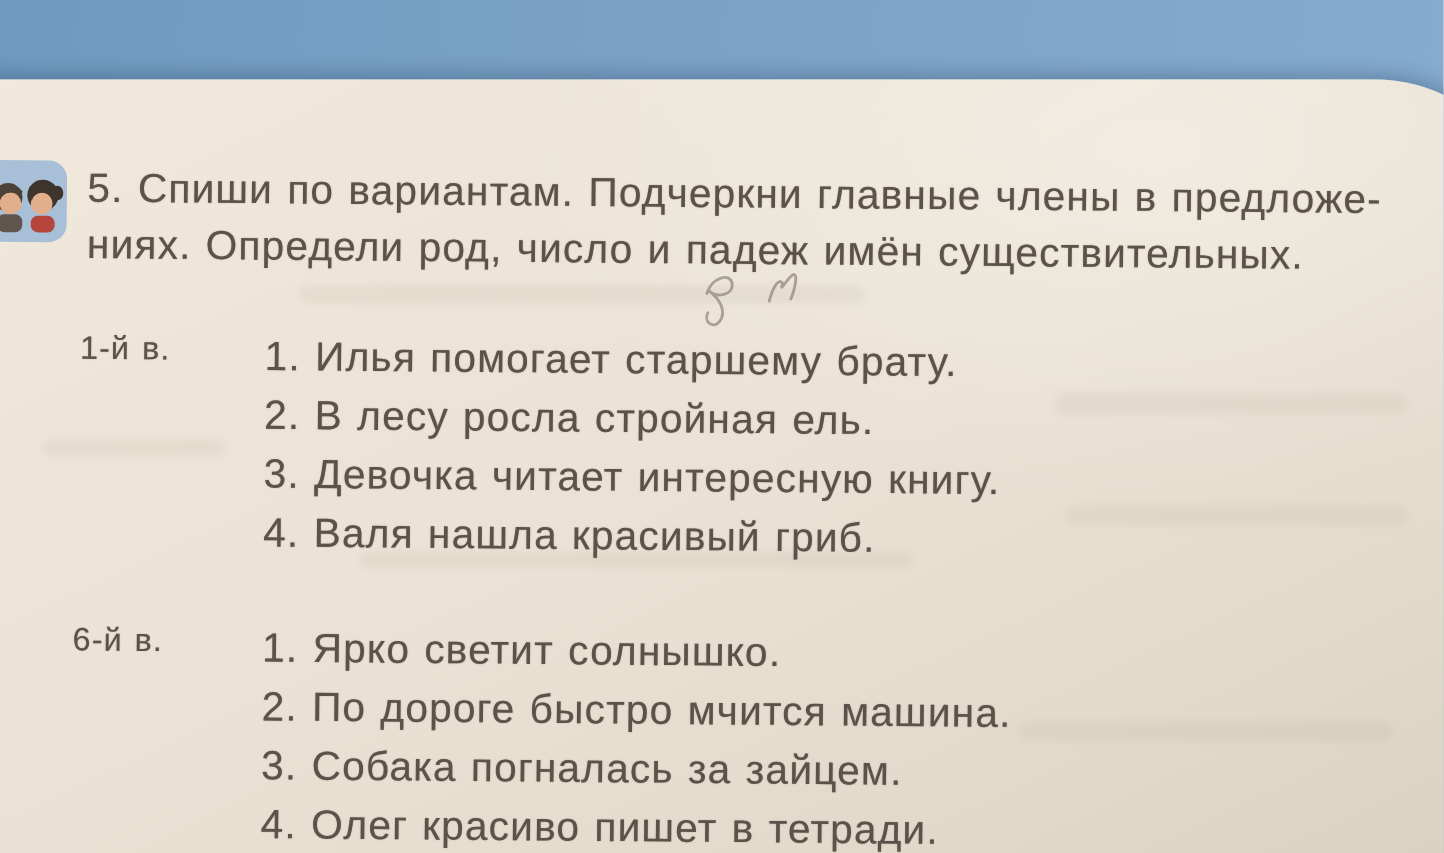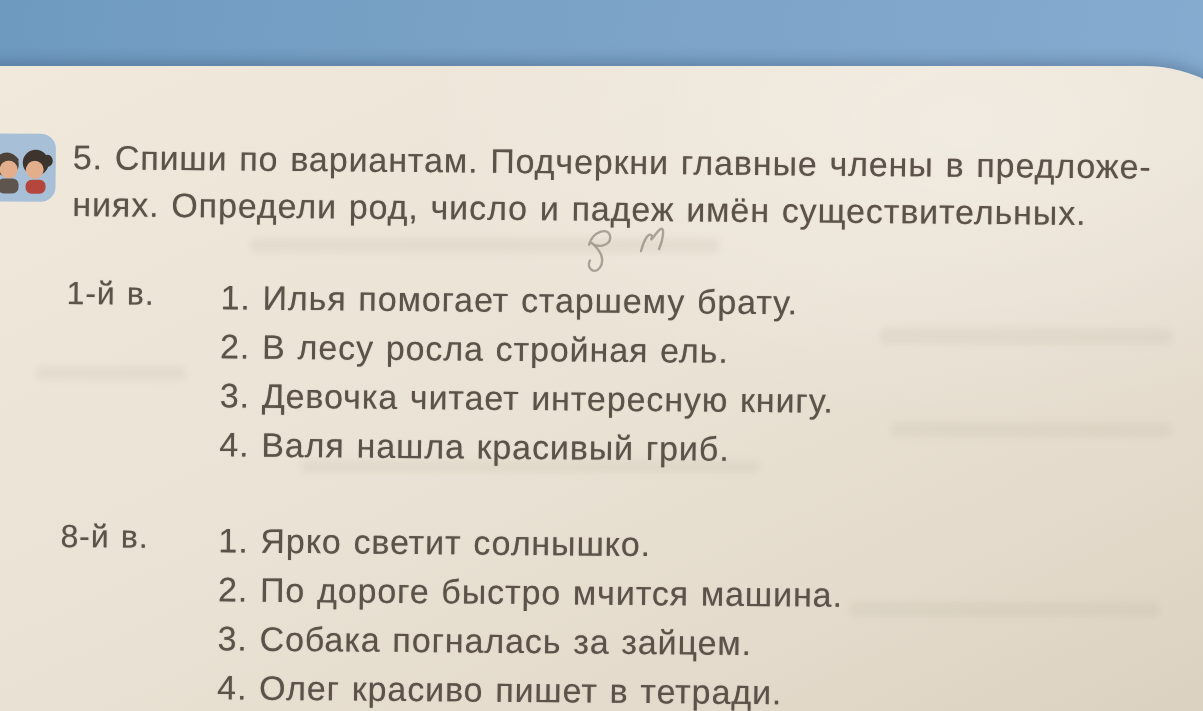--- a/index.html
+++ b/index.html
@@ -16,21 +16,21 @@
       radial-gradient(900px 500px at 78% 8%, rgba(255,255,255,.30), rgba(255,255,255,0) 60%),
       linear-gradient(155deg, #f0e9dc 0%, #eae2d4 48%, #e3dacb 75%, #d9cfbd 100%);
     border-top-right-radius:95px 58px;
     box-shadow:0 -5px 14px rgba(30,50,80,.28);
   }
   .content{position:absolute;inset:0;transform:rotate(0.5deg);transform-origin:90px 70px;}
   
   .txt{color:#5c5249;letter-spacing:.9px;word-spacing:1.5px;white-space:nowrap;
        text-shadow:0 0 1px rgba(92,82,73,.55);}
   .instruction{position:absolute;left:97px;top:68px;font-size:34px;line-height:47px;}
-  .variant-label{position:absolute;font-size:32px;}
+  .variant-label{position:absolute;font-size:27px;}
   .sentences{position:absolute;font-size:34px;line-height:49px;}
   .v1-label{left:92px;top:209px;}
   .v1-sentences{left:246px;top:206px;}
   .v2-label{left:88px;top:452px;}
   .v2-sentences{left:246px;top:449px;}
   
   .pair-icon{position:absolute;left:14px;top:66px;width:72px;height:74px;}
   
   .scribble{position:absolute;left:600px;top:148px;width:110px;height:75px;}
   
@@ -87,21 +87,21 @@
       </svg>
 
       <div class="variant-label txt v1-label">1-й в.</div>
       <div class="sentences v1-sentences">
         <div class="txt">1. Илья помогает старшему брату.</div>
         <div class="txt">2. В лесу росла стройная ель.</div>
         <div class="txt">3. Девочка читает интересную книгу.</div>
         <div class="txt">4. Валя нашла красивый гриб.</div>
       </div>
 
-      <div class="variant-label txt v2-label">8-й в.</div>
+      <div class="variant-label txt v2-label">6-й в.</div>
       <div class="sentences v2-sentences">
         <div class="txt">1. Ярко светит солнышко.</div>
         <div class="txt">2. По дороге быстро мчится машина.</div>
         <div class="txt">3. Собака погналась за зайцем.</div>
         <div class="txt">4. Олег красиво пишет в тетради.</div>
       </div>
 
     </div>
   </div>
 </div>

